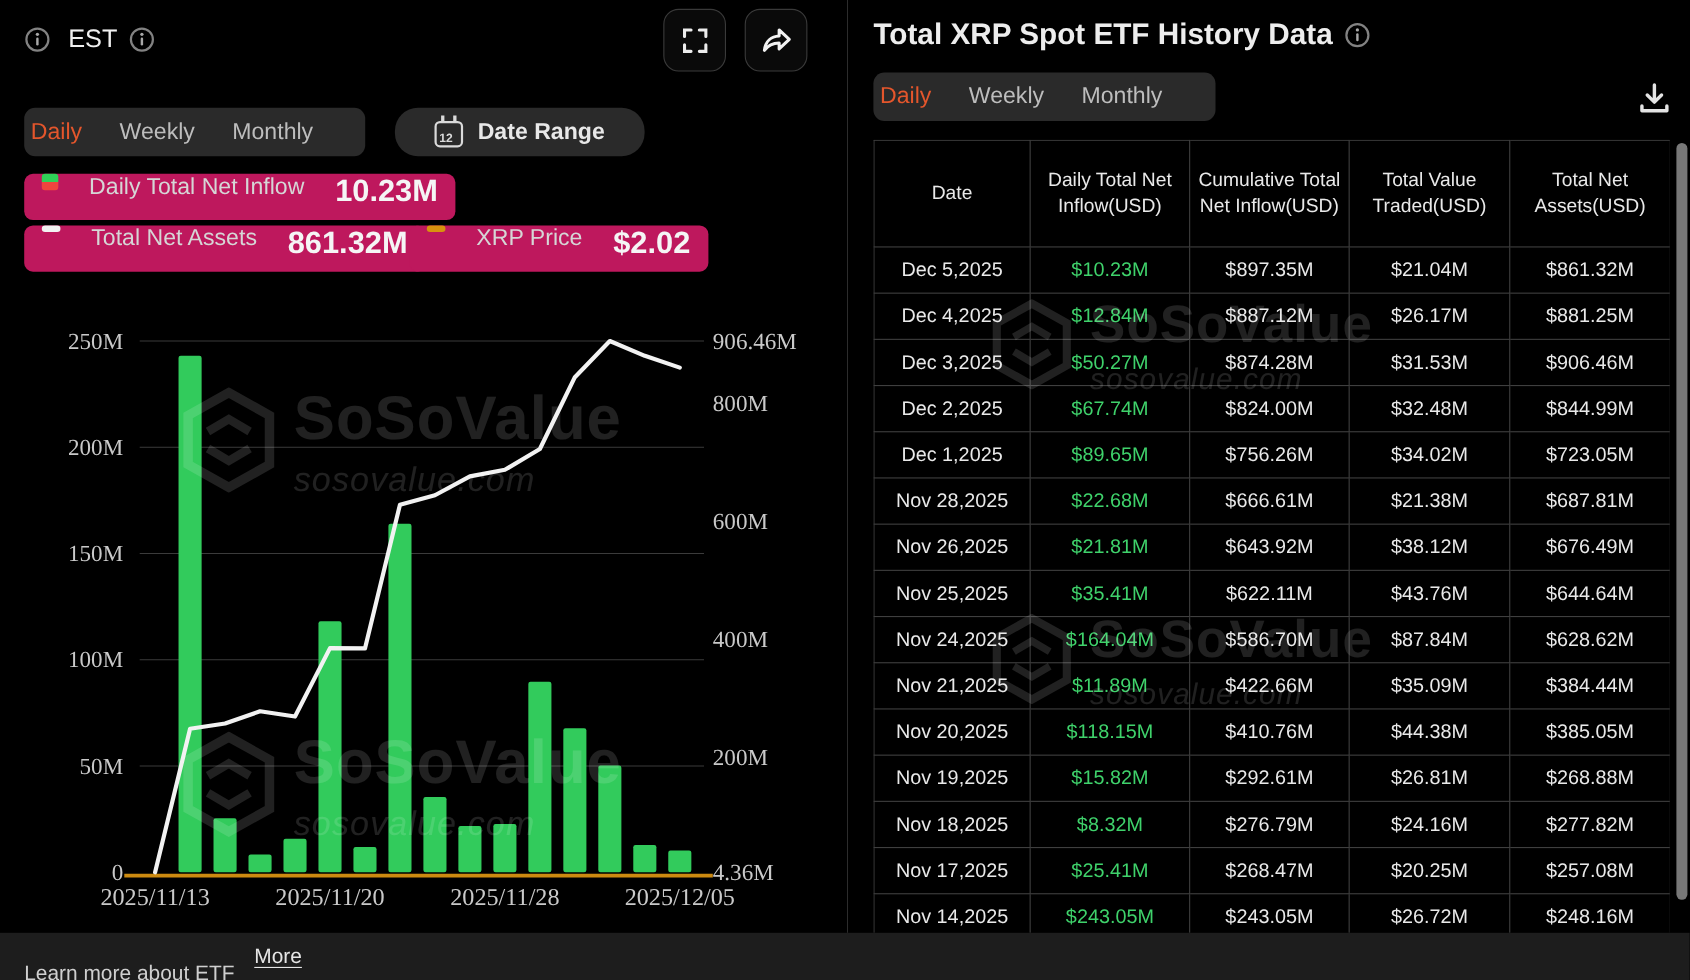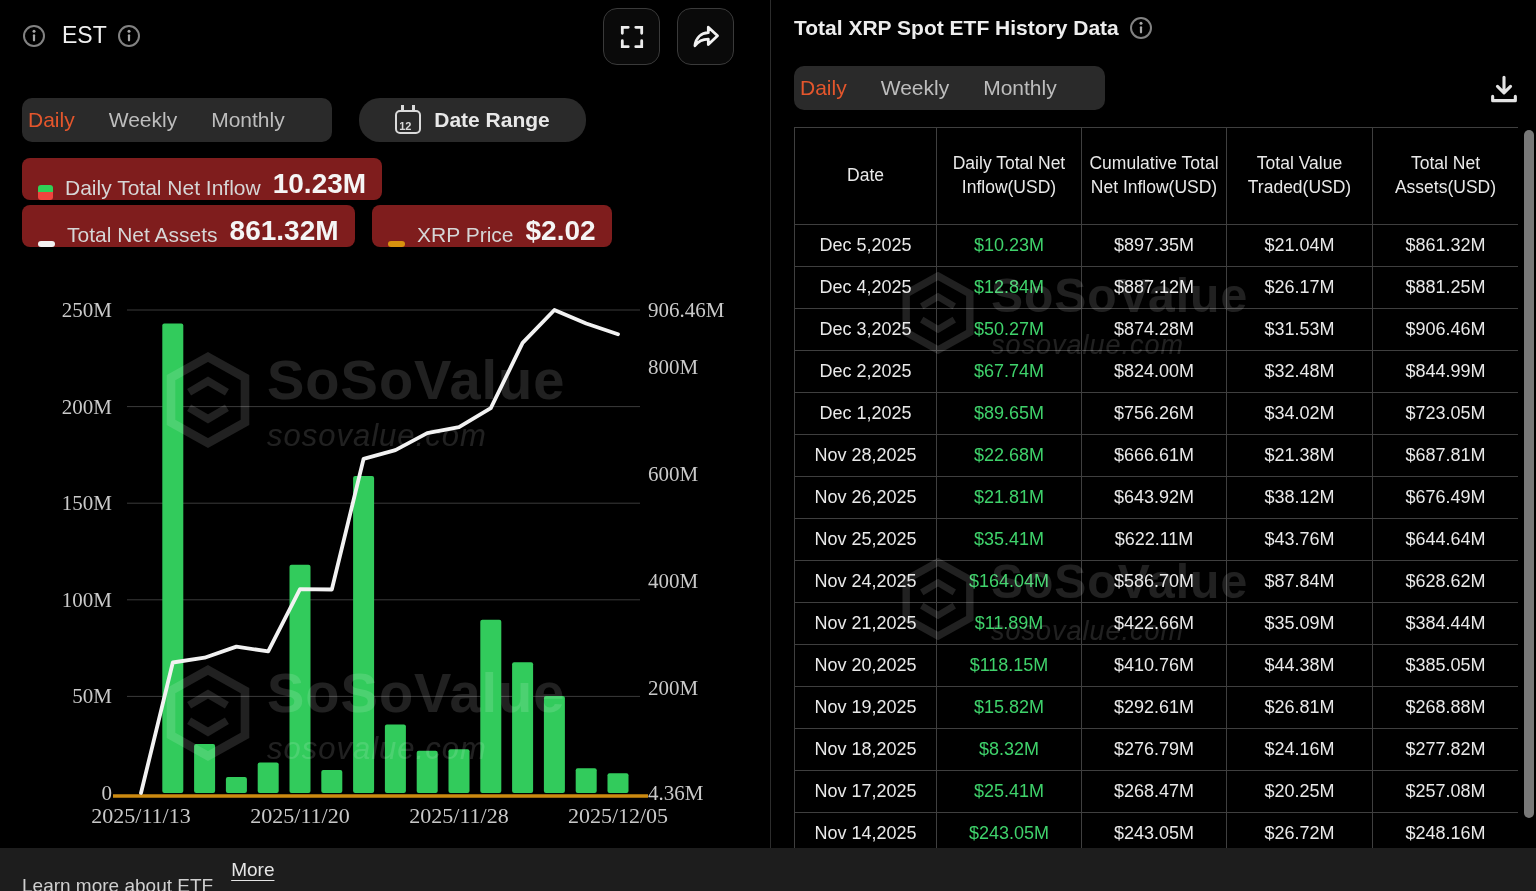--- a/index.html
+++ b/index.html
@@ -26,42 +26,42 @@
   .date-range-btn { position:absolute; left:359px; top:98px; width:227px; height:44px;
                     background:#2a2a2a; border-radius:21px; display:flex; align-items:center;
                     justify-content:center; gap:13px; cursor:pointer; }
   .date-range-label { font-size:21px; font-weight:bold; color:#e8e8e8; }
   .cal-icon { position:relative; width:26px; height:24px; border:2.5px solid #dadada; border-radius:5px; margin-top:3px; }
   .cal-icon:before, .cal-icon:after { content:""; position:absolute; top:-7px; width:3px; height:6px; background:#dadada; }
   .cal-icon:before { left:4px; } .cal-icon:after { right:4px; }
   .cal-day { position:absolute; left:2px; bottom:0; font-size:11px; font-weight:bold; color:#dadada; }
 
   
-  .chip { position:absolute; height:42px; background:#7f1d1d; border-radius:8px;
-          display:flex; align-items:flex-end; gap:12px; padding:0 16px; cursor:pointer; }
+  .chip { position:absolute; height:42px; background:#be185d; border-radius:8px;
+          display:flex; align-items:flex-start; gap:28px; padding:0 16px; cursor:pointer; }
   .chip-label { font-size:21px; color:#d6d6d6; white-space:nowrap; }
   .chip-value { font-size:28px; font-weight:bold; color:#f5f5f5; white-space:nowrap; }
   .mk-split { width:15px; height:15px; border-radius:3px;
               background:linear-gradient(to bottom, #2fd157 0 50%, #f0443e 50% 100%); }
   .mk-dash { width:17px; height:6px; border-radius:3px; }
   .mk-white { background:#f2f2f2; } .mk-gold { background:#d8920e; }
 
   
   #inflow-chart { position:absolute; left:0; top:280px; }
 
   
   .wm { position:absolute; display:flex; align-items:flex-start; gap:16px;
         color:rgba(255,255,255,0.13); pointer-events:none; z-index:6; }
   .wm-brand { font-weight:bold; line-height:1; letter-spacing:1px; }
   .wm-domain { font-style:italic; margin-top:10px; letter-spacing:1px; }
   .wm-lg .wm-brand { font-size:56px; } .wm-lg .wm-domain { font-size:31px; }
   .wm-sm .wm-brand { font-size:48px; } .wm-sm .wm-domain { font-size:27px; }
 
   
-  .hist-title { font-size:21px; font-weight:bold; color:#ededed; }
+  .hist-title { font-size:27px; font-weight:bold; color:#ededed; }
   .dl-btn { position:absolute; right:12px; top:70px; width:40px; height:40px; display:flex;
             align-items:center; justify-content:center; cursor:pointer; }
 
   .table-wrap { position:absolute; left:23px; top:127px; width:724px; height:721px; overflow:hidden; }
   table { width:724px; table-layout:fixed; border-collapse:collapse; }
   th, td { border:1px solid #3f3f3f; text-align:center; vertical-align:middle; color:#e9e9e9; }
   th { height:97px; font-size:17.5px; font-weight:normal; line-height:1.35; padding:0 6px; }
   td { height:42px; font-size:18px; }
   td.green { color:#3fd26b; }
   .scroll-thumb { position:absolute; right:2px; top:130px; width:10px; height:688px;

